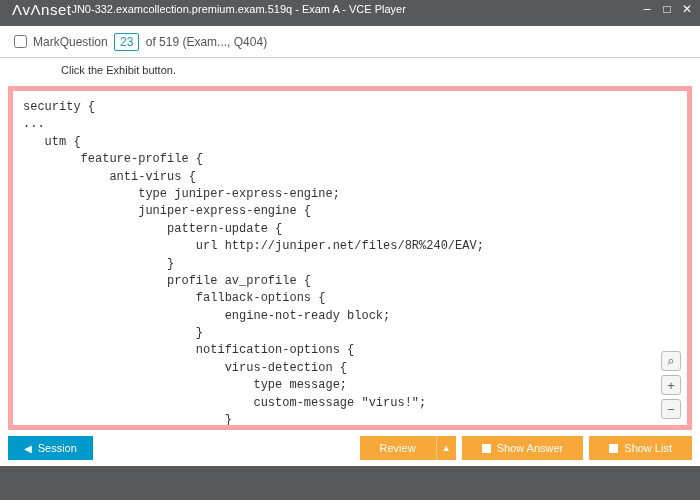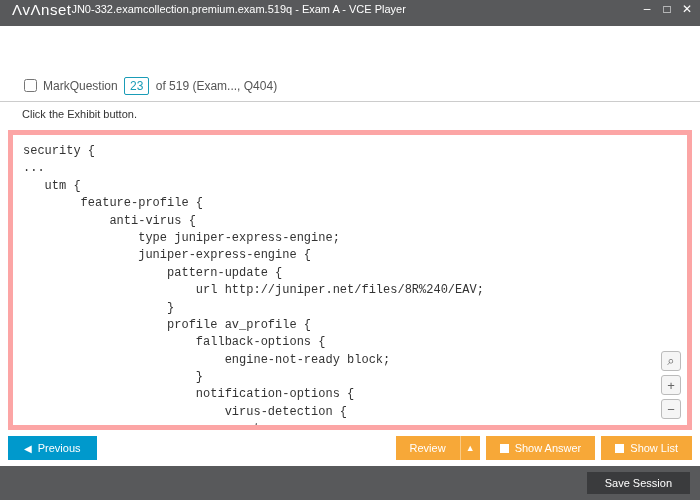--- a/index.html
+++ b/index.html
@@ -2,32 +2,32 @@
 <html><head>
 <meta charset="utf-8">
 <style>
 * { margin: 0; padding: 0; box-sizing: border-box; font-family: Arial, sans-serif; }
 body { background: #fff; width: 700px; height: 500px; overflow: hidden; display: flex; flex-direction: column; }
 .titlebar { background: #58595b; color: #fff; height: 26px; display: flex; align-items: center; padding: 0 6px 8px 12px; font-size: 11px; }
 .logo { font-family: Arial; font-size: 15px; font-weight: 300; letter-spacing: 0.5px; }
 .title-text { flex: 1; text-align: left; font-size: 11px; }
 .win-controls { display: flex; gap: 6px; font-size: 12px; }
 .win-btn { cursor: pointer; width: 14px; text-align: center; }
-.question-bar { background: #fff; border-bottom: 1px solid #ccc; height: 32px; display: flex; align-items: center; padding: 0 24px; color: #555; font-size: 12px; margin-top: 44px; }
+.question-bar { background: #fff; border-bottom: 1px solid #ccc; height: 32px; display: flex; align-items: center; padding: 0 14px; color: #555; font-size: 12px; }
 .mark-check { margin-right: 6px; }
 .q-center { flex: 1; }
 .q-num-box { display: inline-block; border: 1px solid #1a9cb7; color: #1a9cb7; padding: 1px 5px; border-radius: 2px; margin: 0 3px; }
-.instruction { font-size: 11px; color: #333; padding: 6px 22px; }
+.instruction { font-size: 11px; color: #333; padding: 6px 14px; margin-left: 47px; }
 .code-area { flex: 1; margin: 4px 8px 0 8px; border: 5px solid #fca5a5; position: relative; overflow: hidden; }
 .code-content { font-family: "Courier New", monospace; font-size: 12px; line-height: 1.45; padding: 8px 10px; white-space: pre; color: #333; overflow: auto; height: 100%; }
 .zoom-controls { position: absolute; right: 6px; bottom: 6px; display: flex; flex-direction: column; gap: 4px; }
 .zoom-btn { width: 20px; height: 20px; border: 1px solid #bbb; background: #f5f5f5; border-radius: 3px; display: flex; align-items: center; justify-content: center; font-size: 13px; color: #666; cursor: pointer; }
 .nav-bar { background: #fff; padding: 6px 8px; display: flex; gap: 6px; align-items: center; }
 .btn-blue { background: #0099cc; color: #fff; border: none; height: 24px; padding: 0 16px; font-size: 11px; cursor: pointer; display: flex; align-items: center; gap: 6px; }
-.btn-orange { background: #f7a838; color: #fff; border: none; height: 24px; padding: 0 14px; font-size: 11px; cursor: pointer; display: flex; align-items: center; gap: 6px; }
+.btn-orange { background: #f7a838; color: #fff; border: none; height: 24px; padding: 0 20px; font-size: 11px; cursor: pointer; display: flex; align-items: center; gap: 6px; }
 .btn-orange .sq { display:inline-block; width:9px; height:9px; background:#fff; }
 .review-group { display: flex; }
 .review-arrow { background: #f7a838; color: #fff; border: none; border-left: 1px solid rgba(255,255,255,0.4); width: 20px; height: 24px; font-size: 9px; cursor: pointer; }
 .spacer { flex: 1; }
 .footer-bar { background: #58595b; height: 34px; display: flex; align-items: center; justify-content: flex-end; gap: 8px; padding: 0 10px; }
 .btn-dark { background: #3a3b3d; color: #fff; border: none; height: 22px; padding: 0 18px; font-size: 11px; cursor: pointer; }
 .arrow { font-size: 10px; }
 </style>
 </head>
 <body>
@@ -77,34 +77,33 @@
   <div class="zoom-controls">
     <div class="zoom-btn">⌕</div>
     <div class="zoom-btn">+</div>
     <div class="zoom-btn">−</div>
   </div>
 </div>
 
 <div class="nav-bar">
   <button class="btn-blue">
       <span class="arrow">◀</span>
-      <span>Previous</span>
+      <span>Session</span>
     </button>
   <div class="spacer"></div>
   <div class="review-group">
     <button class="btn-orange">
         <span>Review</span>
       </button>
     <button class="review-arrow">▲</button>
   </div>
   <button class="btn-orange">
       <span class="sq"></span>
       <span>Show Answer</span>
     </button>
   <button class="btn-orange">
       <span class="sq"></span>
       <span>Show List</span>
     </button>
 </div>
 
 <div class="footer-bar">
-  <button class="btn-dark">Save Session</button>
 </div>
 
 </body></html>

